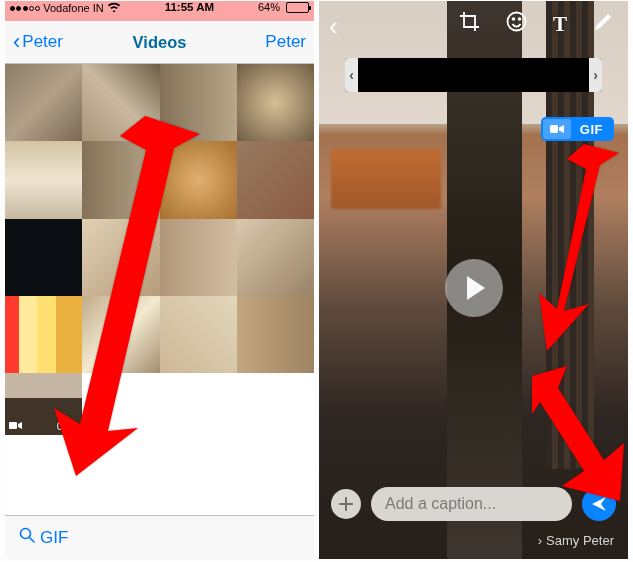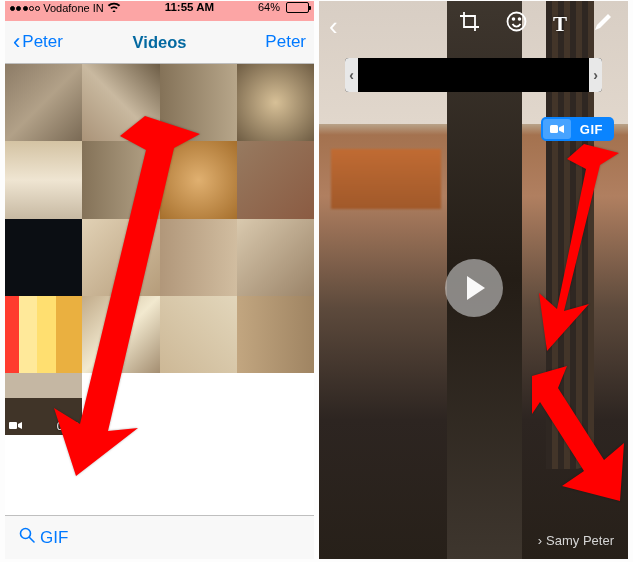--- a/index.html
+++ b/index.html
@@ -239,20 +239,35 @@
           <path d="M9 3.5l5-2.5v8l-5-2.5z" fill="#fff"></path>
         </svg>
     </span>
     <span class="gif-lbl">GIF</span>
   </div>
 
   <div class="play">
     <div class="tri"></div>
   </div>
 
+  <div class="compose">
+    <div class="plus-circ">
+      <svg width="16" height="16" viewBox="0 0 16 16">
+          <path d="M8 2v12M2 8h12" stroke="#6e6e6e" stroke-width="2" stroke-linecap="round"></path>
+        </svg>
+    </div>
+    <div class="caption">
+      <span>Add a caption...</span>
+    </div>
+    <div class="send-btn">
+      <svg width="18" height="18" viewBox="0 0 18 18">
+          <path d="M2 9l14-7-5 7 5 7z"></path>
+        </svg>
+    </div>
+  </div>
 
   <div class="recipient">
     <span class="ch">›</span>
     <span>Samy Peter</span>
   </div>
 
   <div class="arrow ra" style="left:220px; top:140px;">
     <svg width="80" height="210">
         <polygon points="45,3 80,12 61,24 25,170 50,163 8,210 0,152 18,168 47,28 28,18"></polygon>
       </svg>

